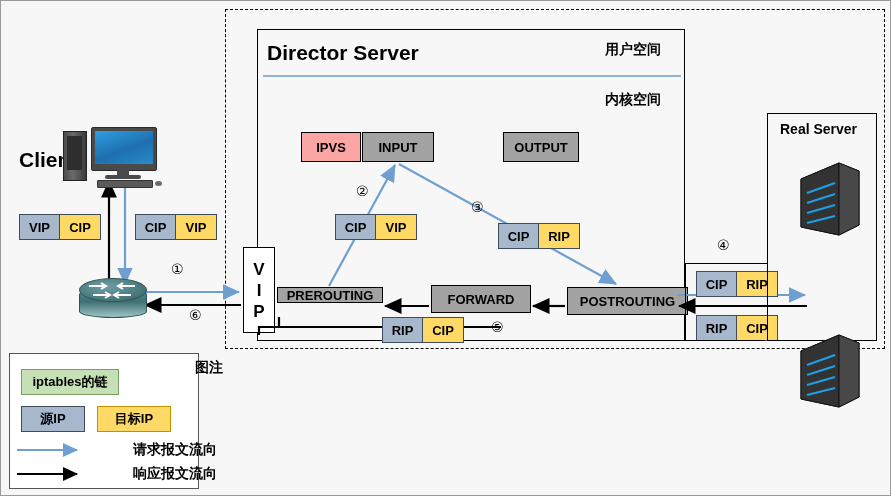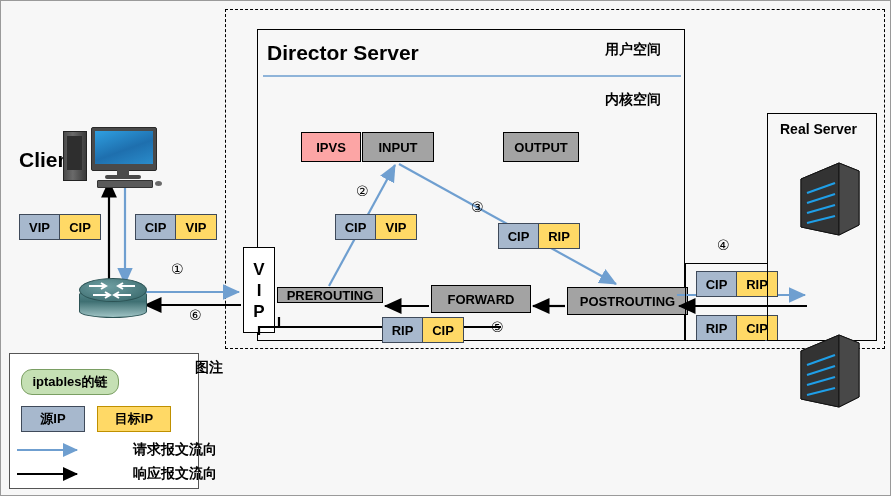--- a/index.html
+++ b/index.html
@@ -246,21 +246,21 @@
     <line x1="8" y1="62" x2="36" y2="55" stroke="#1f9fe8" stroke-width="2.2"></line>
   </svg>
 </div>
 
 <div class="abs" style="left:684px;top:262px;width:0px;height:78px;border-left:1.6px solid #000;"></div>
 <div class="abs" style="left:684px;top:339px;width:80px;height:0;border-top:1.6px solid #000;"></div>
 <div class="abs" style="left:684px;top:262px;width:82px;height:0;border-top:1.6px solid #000;"></div>
 
 <div class="abs legendbox" style="left:8px;top:352px;width:190px;height:136px;"></div>
 <div class="abs lg-txt" style="left:146px;top:358px;">图注</div>
-<div class="abs lg-chain" style="left:20px;top:368px;width:96px;height:24px;border-radius:11px;">iptables的链</div>
+<div class="abs lg-chain" style="left:20px;top:368px;width:96px;height:24px;">iptables的链</div>
 <div class="abs lg-src" style="left:20px;top:405px;width:62px;height:24px;">源IP</div>
 <div class="abs lg-dst" style="left:96px;top:405px;width:72px;height:24px;">目标IP</div>
 
 <svg class="abs" style="left:14px;top:440px;width:72px;height:44px;" viewBox="0 0 72 44">
   <defs>
     <marker id="lgB" markerWidth="8" markerHeight="8" refX="6.5" refY="3.2" orient="auto">
       <path d="M0,0 L7,3.2 L0,6.4 z" fill="#6f9fd0"></path>
     </marker>
     <marker id="lgK" markerWidth="8" markerHeight="8" refX="6.5" refY="3.2" orient="auto">
       <path d="M0,0 L7,3.2 L0,6.4 z" fill="#000"></path>

